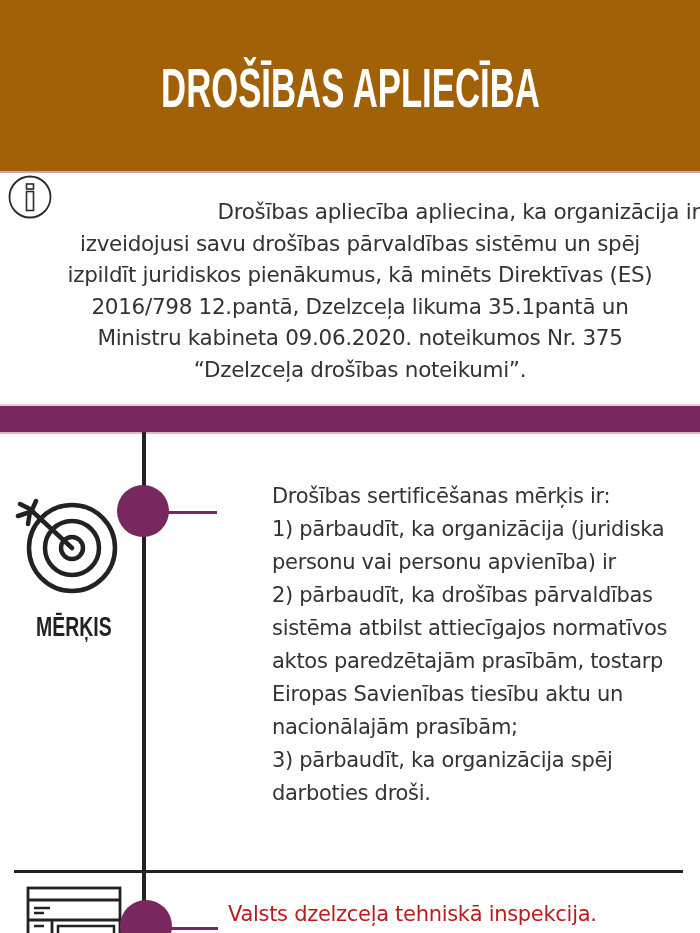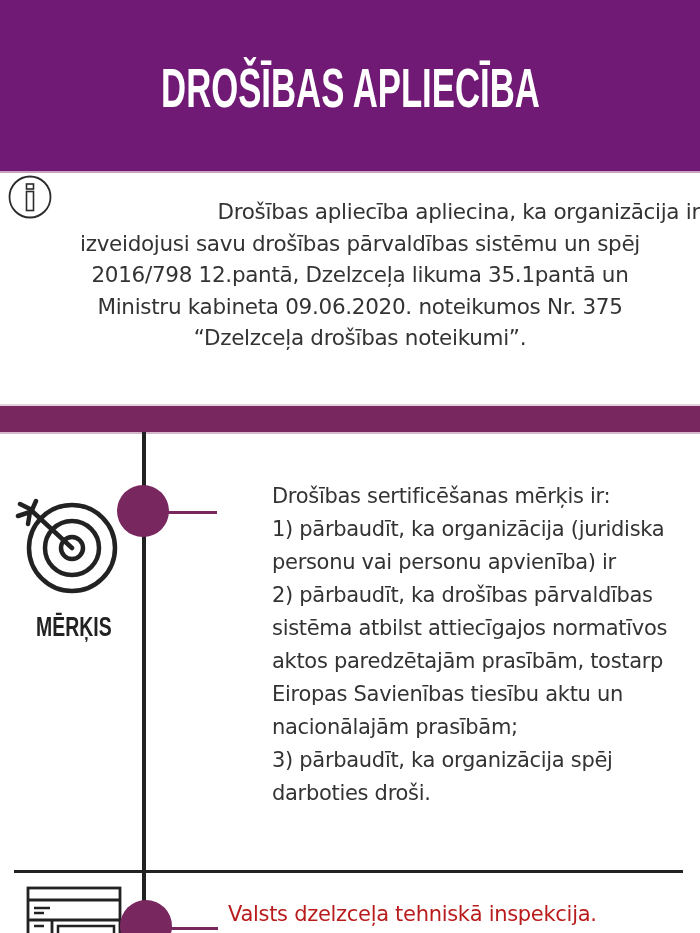--- a/index.html
+++ b/index.html
@@ -1,21 +1,21 @@
 <!DOCTYPE html>
 <html><head>
   <meta charset="utf-8">
   <style>
     * { margin: 0; padding: 0; box-sizing: border-box; }
     html, body { width: 700px; height: 933px; overflow: hidden; background: #ffffff; }
     body { position: relative; font-family: "DejaVu Sans", sans-serif; color: #2b2b2b; }
 
     .header {
       position: absolute; left: 0; top: 0; width: 700px; height: 171px;
-      background: #701a75;
+      background: #a16207;
       display: flex; align-items: center; justify-content: center;
     }
     .header-title {
       color: #ffffff;
       font-family: "Liberation Sans", sans-serif;
       font-weight: 700;
       font-size: 56px;
       letter-spacing: 0px;
       transform: scaleX(0.62);
       white-space: nowrap;
@@ -98,20 +98,21 @@
 
 <svg class="info-icon" viewBox="0 0 46 46">
   <circle cx="22" cy="22" r="20.5" fill="none" stroke="#2b2b2b" stroke-width="1.8"></circle>
   <rect x="18.5" y="9" width="7" height="5" fill="none" stroke="#2b2b2b" stroke-width="1.6"></rect>
   <rect x="18.5" y="16.5" width="7" height="19" fill="none" stroke="#2b2b2b" stroke-width="1.6"></rect>
 </svg>
 
 <div class="intro">
   <span class="intro-line" style="padding-left:40px;text-align:right;">Drošības apliecība apliecina, ka organizācija ir</span>
   <span class="intro-line">izveidojusi savu drošības pārvaldības sistēmu un spēj</span>
+  <span class="intro-line">izpildīt juridiskos pienākumus, kā minēts Direktīvas (ES)</span>
   <span class="intro-line">2016/798 12.pantā, Dzelzceļa likuma 35.1pantā un</span>
   <span class="intro-line">Ministru kabineta 09.06.2020. noteikumos Nr. 375</span>
   <span class="intro-line">“Dzelzceļa drošības noteikumi”.</span>
 </div>
 
 <div class="band-edge-top"></div>
 <div class="band"></div>
 <div class="band-edge-bot"></div>
 
 <div class="timeline-line"></div>

